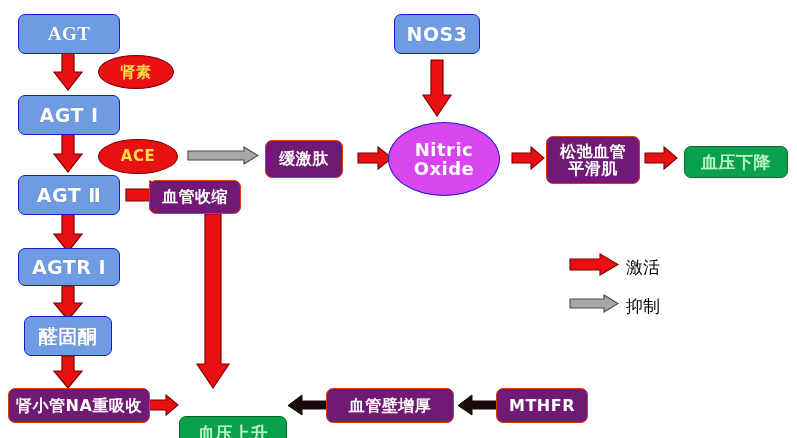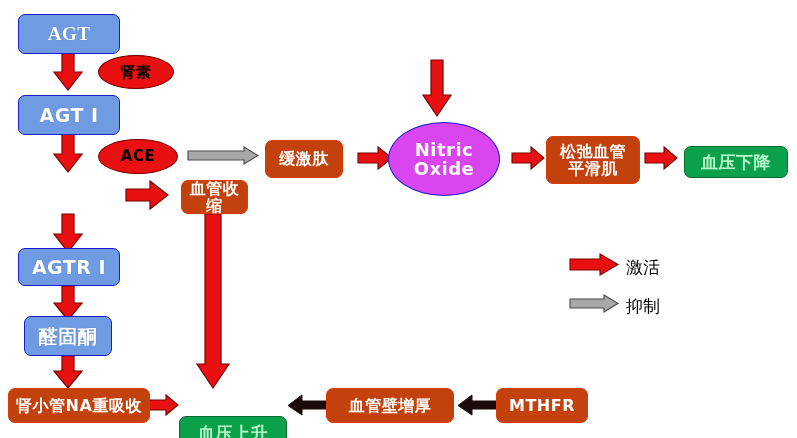--- a/index.html
+++ b/index.html
@@ -33,40 +33,40 @@
   .box-blue {
     background: #6e9be2;
     border: 1.5px solid #1c1ccc;
     border-radius: 7px;
     color: #ffffff;
     font-size: 19px;
     text-shadow: 0 0 1px rgba(0,0,0,0.25);
   }
   
   .box-orange {
-    background: #c2410c;
+    background: #701a75;
     border: 1.5px solid #d93a06;
     border-radius: 7px;
     color: #ffffff;
     font-size: 16px;
   }
   
   .box-green {
     background: #0ba04b;
     border: 1.5px solid #046b2c;
     border-radius: 7px;
     color: #b7f5c9;
     font-size: 17px;
   }
   
   .ellipse-red {
     background: #e81010;
     border: 1.5px solid #7a0000;
     border-radius: 50%;
-    color: #000000;
+    color: #fde047;
     font-size: 15px;
   }
   
   .ellipse-blue {
     background: #d946ef;
     border: 1.5px solid #1c1ccc;
     border-radius: 50%;
     color: #ffffff;
     font-size: 18px;
   }
@@ -156,22 +156,25 @@
   </div>
 
   <div class="node box-blue" style="left:18px; top:95px; width:102px; height:40px;">
     <span>AGT Ⅰ</span>
   </div>
 
   <div class="node ellipse-red" style="left:98px; top:139px; width:80px; height:35px;">
     <span>ACE</span>
   </div>
 
-
-  <div class="node box-orange" style="left:181px; top:180px; width:67px; height:34px;">
+  <div class="node box-blue" style="left:18px; top:175px; width:102px; height:40px;">
+    <span>AGT Ⅱ</span>
+  </div>
+
+  <div class="node box-orange" style="left:149px; top:180px; width:92px; height:34px;">
     <span>血管收缩</span>
   </div>
 
   <div class="node box-blue" style="left:18px; top:248px; width:102px; height:38px;">
     <span>AGTR Ⅰ</span>
   </div>
 
   <div class="node box-blue" style="left:24px; top:316px; width:88px; height:40px;">
     <span>醛固酮</span>
   </div>
@@ -189,20 +192,23 @@
   </div>
 
   <div class="node box-orange" style="left:496px; top:388px; width:92px; height:35px;border-radius:7px;">
     <span>MTHFR</span>
   </div>
 
   <div class="node box-orange" style="left:265px; top:140px; width:78px; height:38px;">
     <span>缓激肽</span>
   </div>
 
+  <div class="node box-blue" style="left:394px; top:14px; width:86px; height:40px;">
+    <span>NOS3</span>
+  </div>
 
   <div class="node ellipse-blue" style="left:388px; top:122px; width:112px; height:74px;">
     <span>Nitric
 Oxide</span>
   </div>
 
   <div class="node box-orange" style="left:546px; top:136px; width:94px; height:48px;">
     <span>松弛血管
 平滑肌</span>
   </div>

